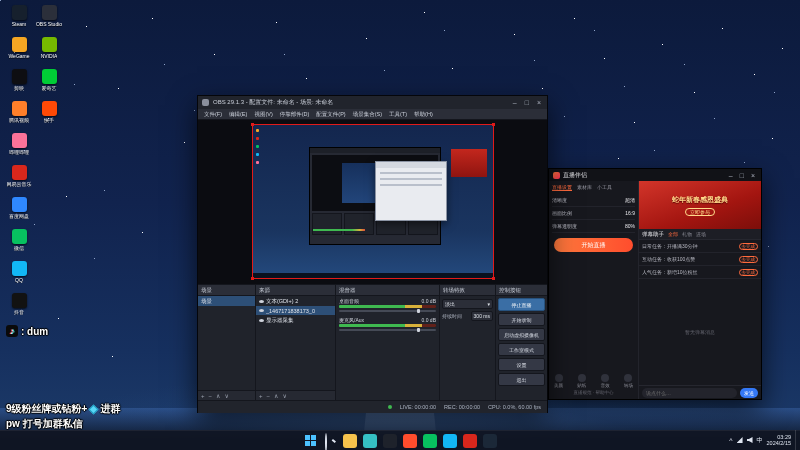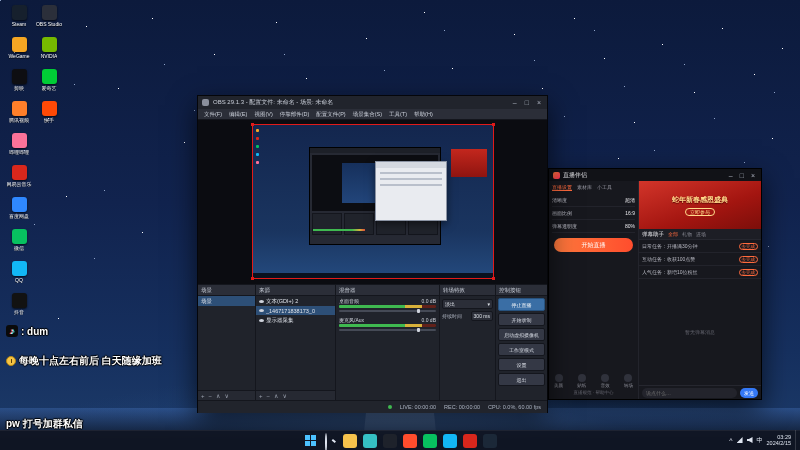--- a/index.html
+++ b/index.html
@@ -464,23 +464,24 @@
       <span>LIVE: 00:00:00</span>
       <span>REC: 00:00:00</span>
       <span>CPU: 0.0%, 60.00 fps</span>
     </div>
   </div>
 
   <div class="olay" style="top:325px">
     <span class="tiktok">♪</span>
     <span>: dum</span>
   </div>
-  <div class="olay" style="top:354px">
-    <span class="clockico"></span>
-    <span>每晚十点左右前后  白天随缘加班</span>
+  <div class="olay" style="top:402px">
+    <span>9级粉丝牌或钻粉+</span>
+    <span class="diamico"></span>
+    <span>进群</span>
   </div>
   <div class="olay" style="top:417px">
     <span>pw 打号加群私信</span>
   </div>
 
   <div class="taskbar">
     <div class="tb">
         <span class="winlogo">
           <i></i>
           <i></i>

